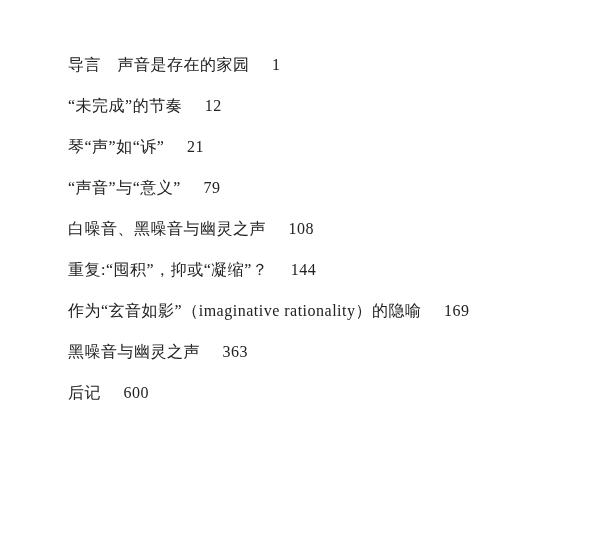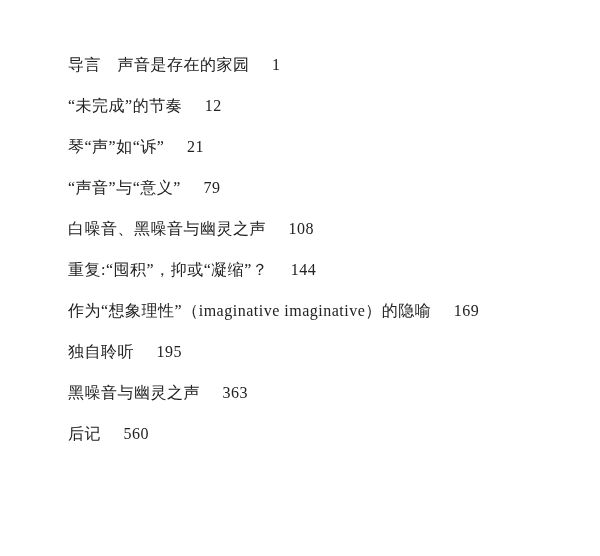--- a/index.html
+++ b/index.html
@@ -72,35 +72,31 @@
       <span class="title">白噪音、黑噪音与幽灵之声</span>
       <span class="pg">108</span>
     </div>
 
     <div class="toc-entry">
       <span class="title">重复:“囤积”，抑或“凝缩”？</span>
       <span class="pg">144</span>
     </div>
 
     <div class="toc-entry">
-      <span class="title">作为“想象理性”（imaginative imaginative）的隐喻</span>
+      <span class="title">作为“玄音如影”（imaginative rationality）的隐喻</span>
       <span class="pg">169</span>
     </div>
 
-    <div class="toc-entry">
-      <span class="title">独自聆听</span>
-      <span class="pg">195</span>
-    </div>
 
 
 
     <div class="toc-entry">
       <span class="title">黑噪音与幽灵之声</span>
       <span class="pg">363</span>
     </div>
 
     <div class="toc-entry">
       <span class="title">后记</span>
-      <span class="pg">560</span>
+      <span class="pg">600</span>
     </div>
 
   </div>
 </div>
 
 </body></html>

